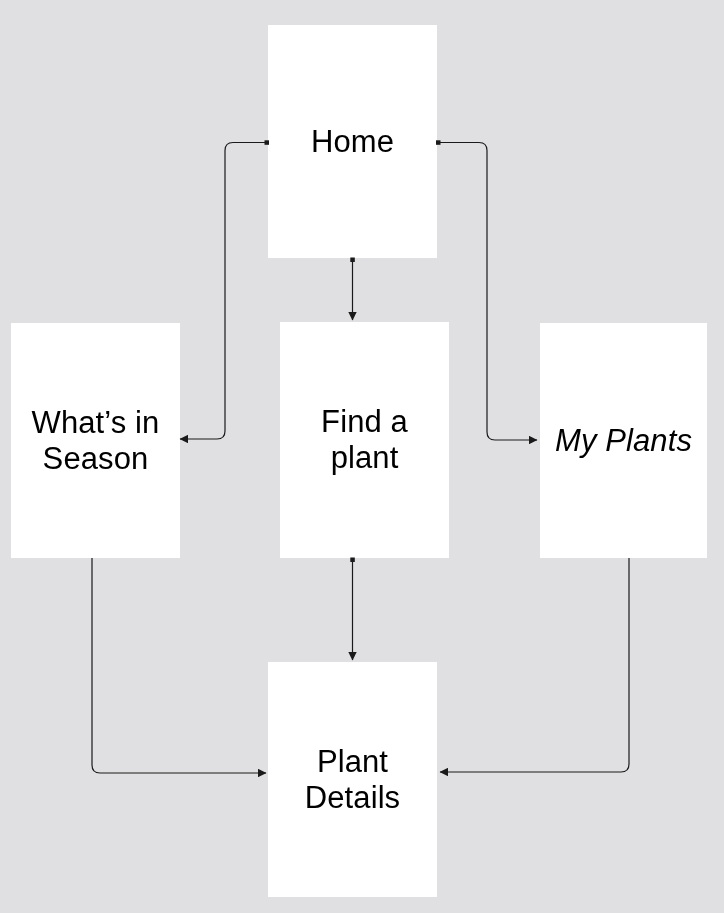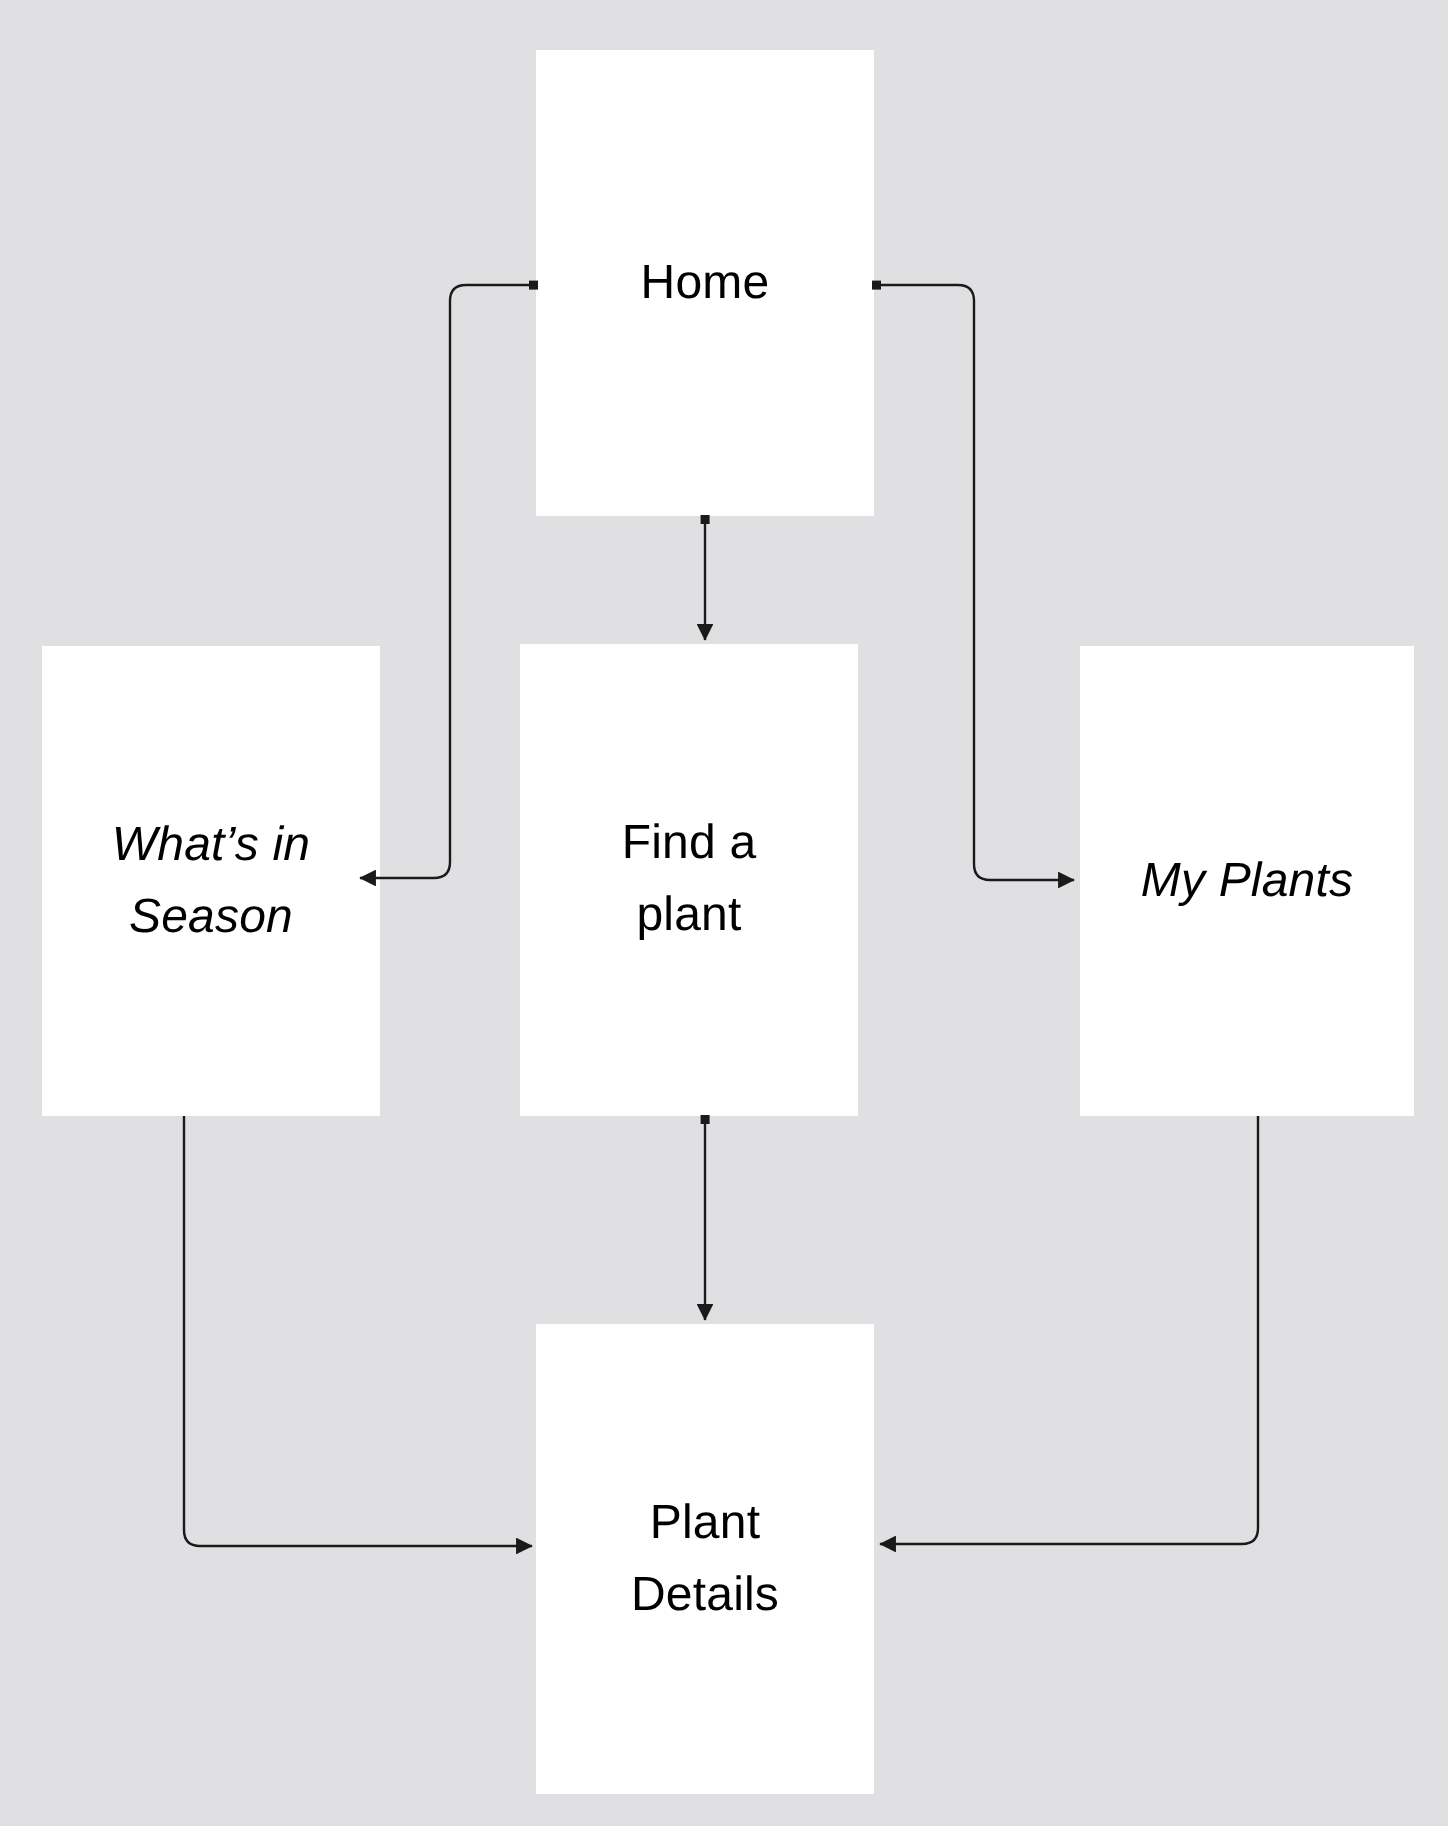--- a/index.html
+++ b/index.html
@@ -19,29 +19,29 @@
   }
   .node {
     position: absolute;
     background: #ffffff;
     display: flex;
     align-items: center;
     justify-content: center;
     text-align: center;
   }
   .node-label {
-    font-size: 24px;
+    font-size: 31px;
     line-height: 36px;
     color: #000000;
     white-space: pre-line;
     letter-spacing: 0.1px;
   }
   #node-home          { left: 268px; top: 25px;  width: 169px; height: 233px; }
-  #node-whats-in-season { left: 21px;  top: 323px; width: 169px; height: 235px; font-style: italic; }
-  #node-find-a-plant  { left: 260px; top: 322px; width: 169px; height: 236px; }
+  #node-whats-in-season { left: 11px;  top: 323px; width: 169px; height: 235px; }
+  #node-find-a-plant  { left: 280px; top: 322px; width: 169px; height: 236px; }
   #node-my-plants     { left: 540px; top: 323px; width: 167px; height: 235px; font-style: italic; }
   #node-plant-details { left: 268px; top: 662px; width: 169px; height: 235px; }
   .connectors {
     position: absolute;
     left: 0;
     top: 0;
     width: 724px;
     height: 913px;
     pointer-events: none;
   }

